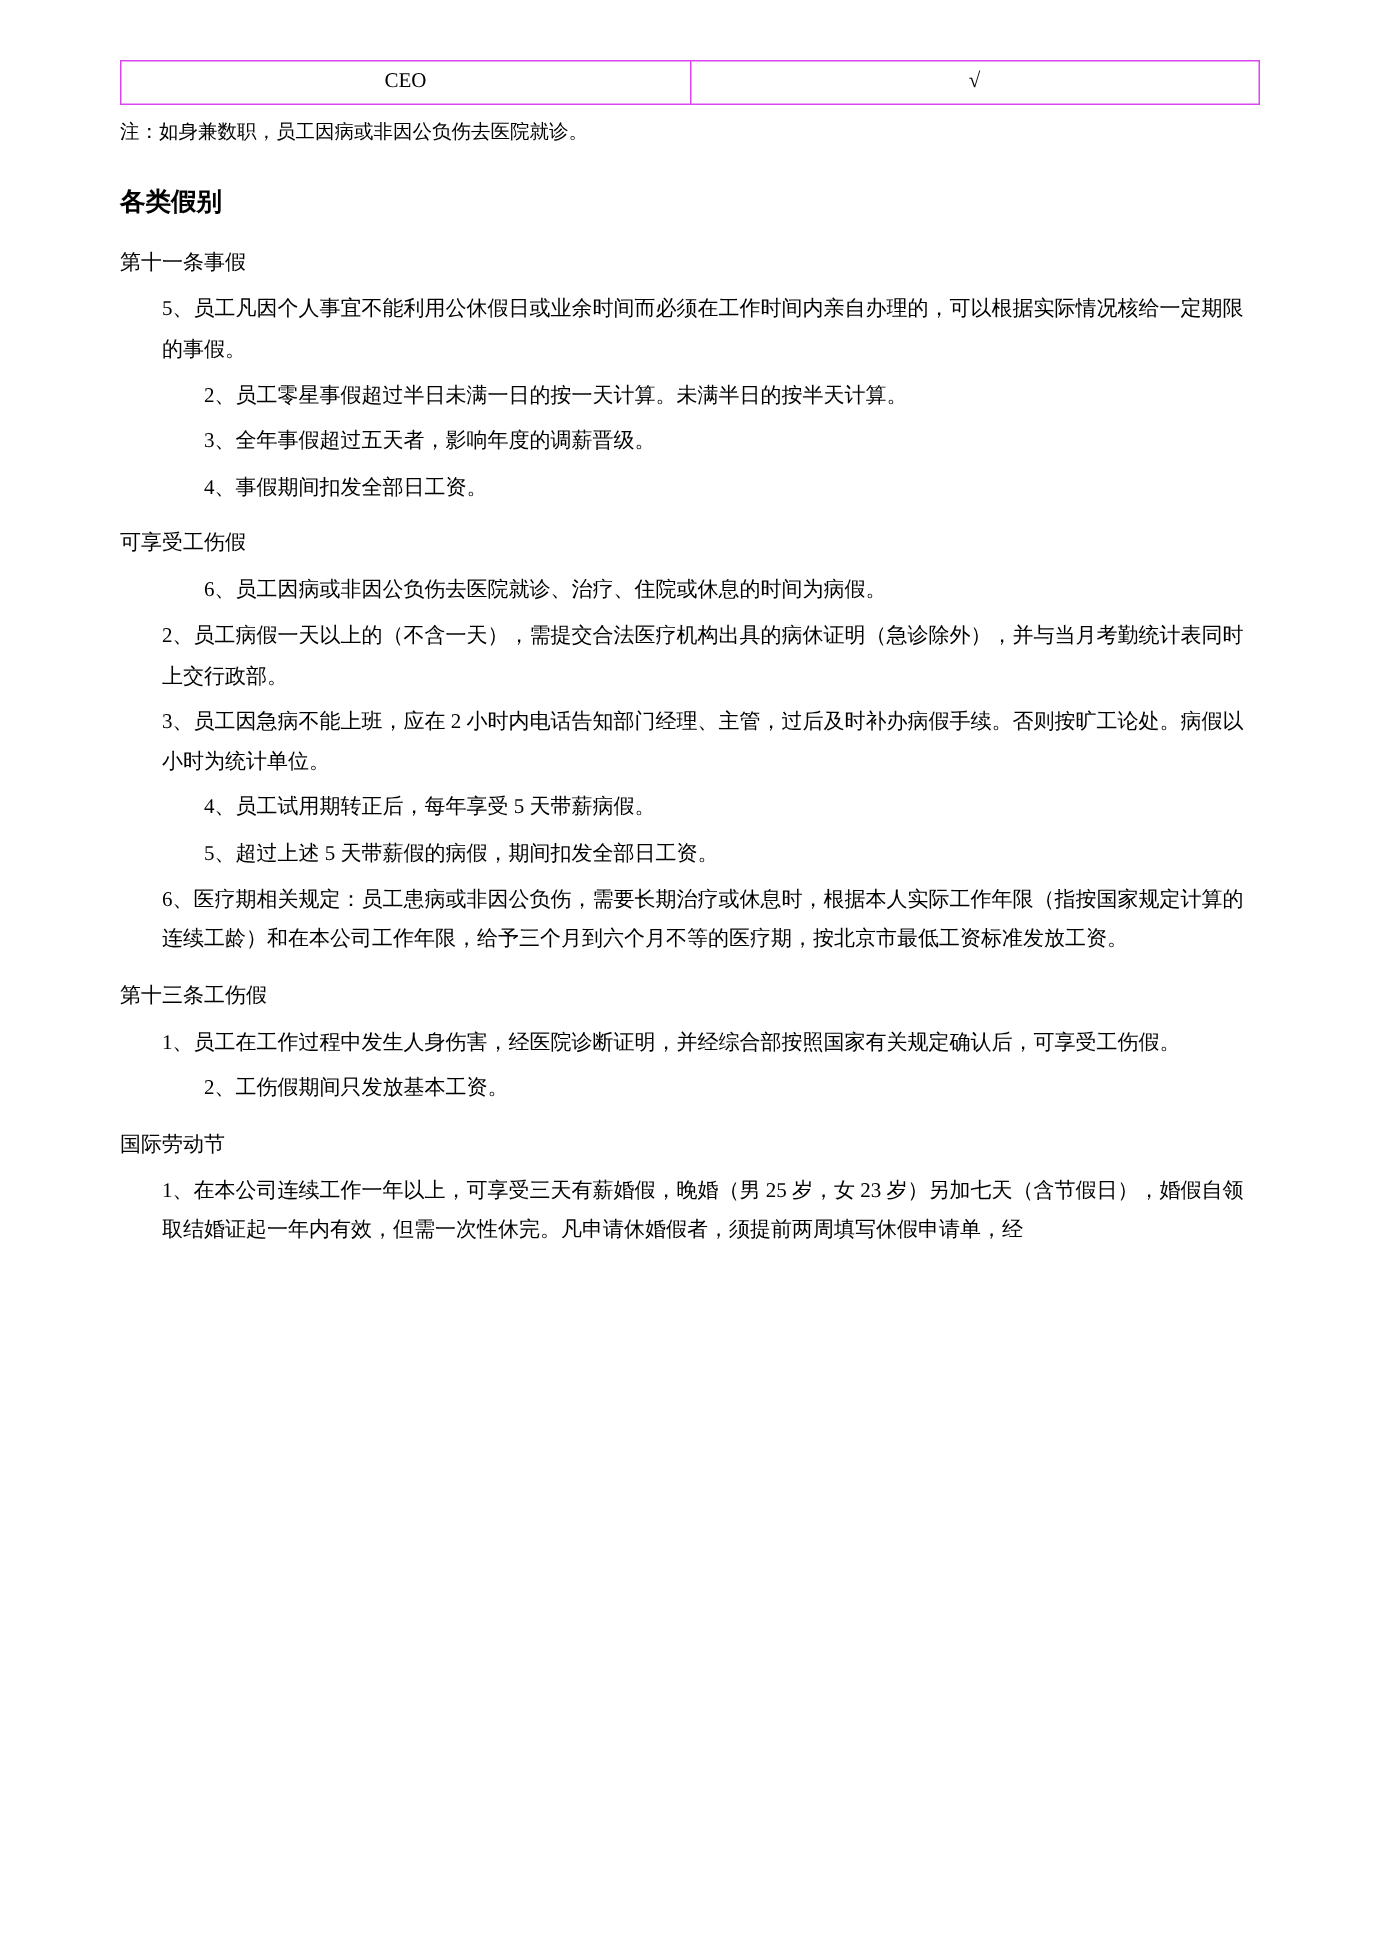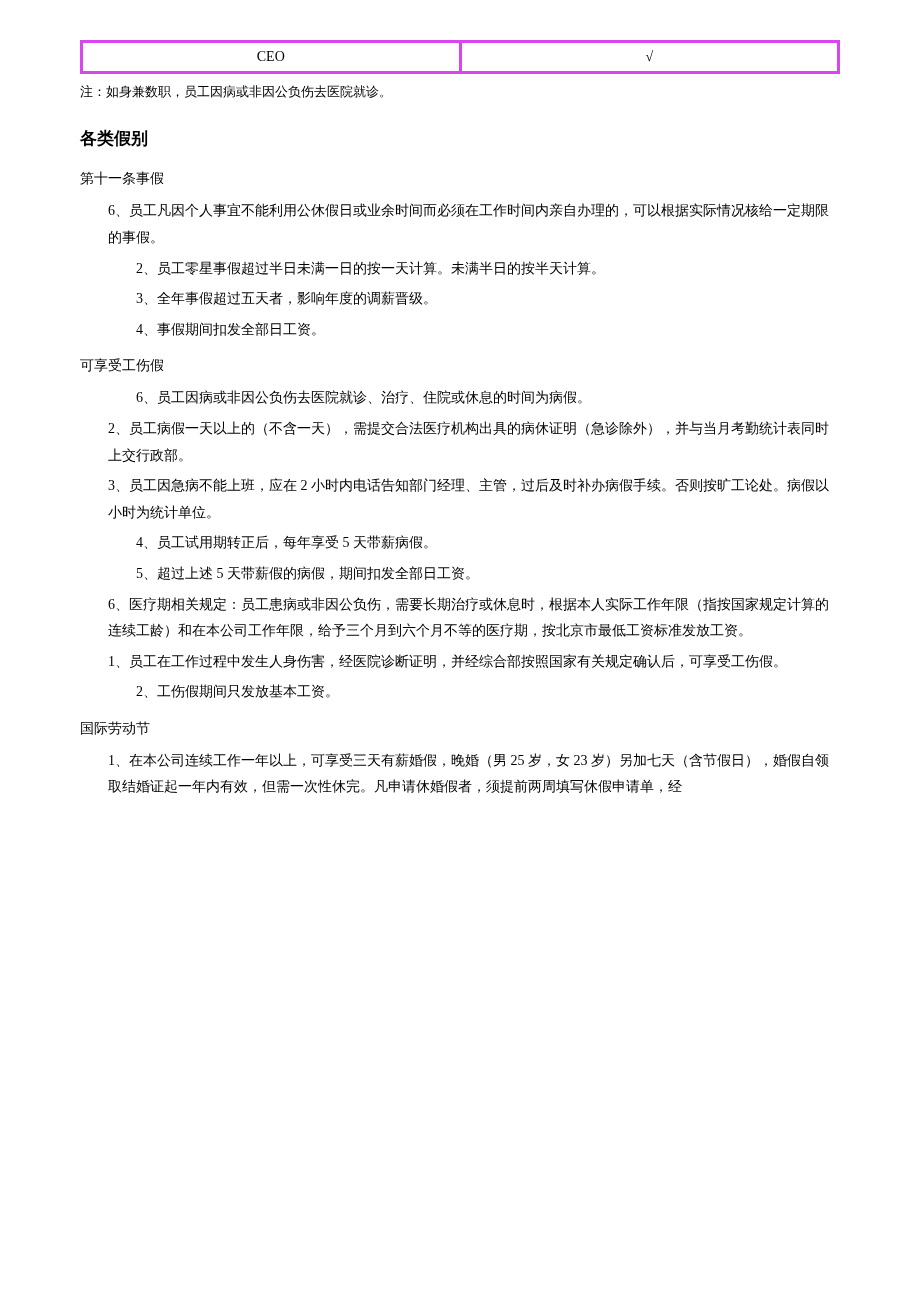--- a/index.html
+++ b/index.html
@@ -23,21 +23,21 @@
       margin-bottom: 6px;
     }
 
     table {
       width: 100%;
       border-collapse: collapse;
       font-size: 14px;
     }
 
     table td {
-      border: 3px solid #d946ef;
+      border: 1px solid #d946ef;
       padding: 6px 10px;
       text-align: center;
     }
 
     table td.left-cell {
       width: 50%;
       text-align: center;
     }
 
     table td.right-cell {
@@ -89,28 +89,29 @@
   </tbody>
     </table>
 </div>
 
 <div class="note-text">注：如身兼数职，员工因病或非因公负伤去医院就诊。</div>
 
 <div class="section-title">各类假别</div>
 
 <div id="articles-container">
     <div class="article-title">第十一条事假</div>
-    <div class="indent-1">6、员工凡因个人事宜不能利用公休假日或业余时间而必须在工作时间内亲自办理的，可以根据实际情况核给一定期限的事假。</div>
+    <div class="indent-1">5、员工凡因个人事宜不能利用公休假日或业余时间而必须在工作时间内亲自办理的，可以根据实际情况核给一定期限的事假。</div>
     <div class="indent-2">2、员工零星事假超过半日未满一日的按一天计算。未满半日的按半天计算。</div>
     <div class="indent-2">3、全年事假超过五天者，影响年度的调薪晋级。</div>
     <div class="indent-2">4、事假期间扣发全部日工资。</div>
     <div class="article-title">可享受工伤假</div>
     <div class="indent-2">6、员工因病或非因公负伤去医院就诊、治疗、住院或休息的时间为病假。</div>
     <div class="indent-1">2、员工病假一天以上的（不含一天），需提交合法医疗机构出具的病休证明（急诊除外），并与当月考勤统计表同时上交行政部。</div>
     <div class="indent-1">3、员工因急病不能上班，应在 2 小时内电话告知部门经理、主管，过后及时补办病假手续。否则按旷工论处。病假以小时为统计单位。</div>
     <div class="indent-2">4、员工试用期转正后，每年享受 5 天带薪病假。</div>
     <div class="indent-2">5、超过上述 5 天带薪假的病假，期间扣发全部日工资。</div>
     <div class="indent-1">6、医疗期相关规定：员工患病或非因公负伤，需要长期治疗或休息时，根据本人实际工作年限（指按国家规定计算的连续工龄）和在本公司工作年限，给予三个月到六个月不等的医疗期，按北京市最低工资标准发放工资。</div>
+    <div class="article-title">第十三条工伤假</div>
     <div class="indent-1">1、员工在工作过程中发生人身伤害，经医院诊断证明，并经综合部按照国家有关规定确认后，可享受工伤假。</div>
     <div class="indent-2">2、工伤假期间只发放基本工资。</div>
     <div class="article-title">国际劳动节</div>
     <div class="indent-1">1、在本公司连续工作一年以上，可享受三天有薪婚假，晚婚（男 25 岁，女 23 岁）另加七天（含节假日），婚假自领取结婚证起一年内有效，但需一次性休完。凡申请休婚假者，须提前两周填写休假申请单，经</div>
   </div>
 
 </body></html>

